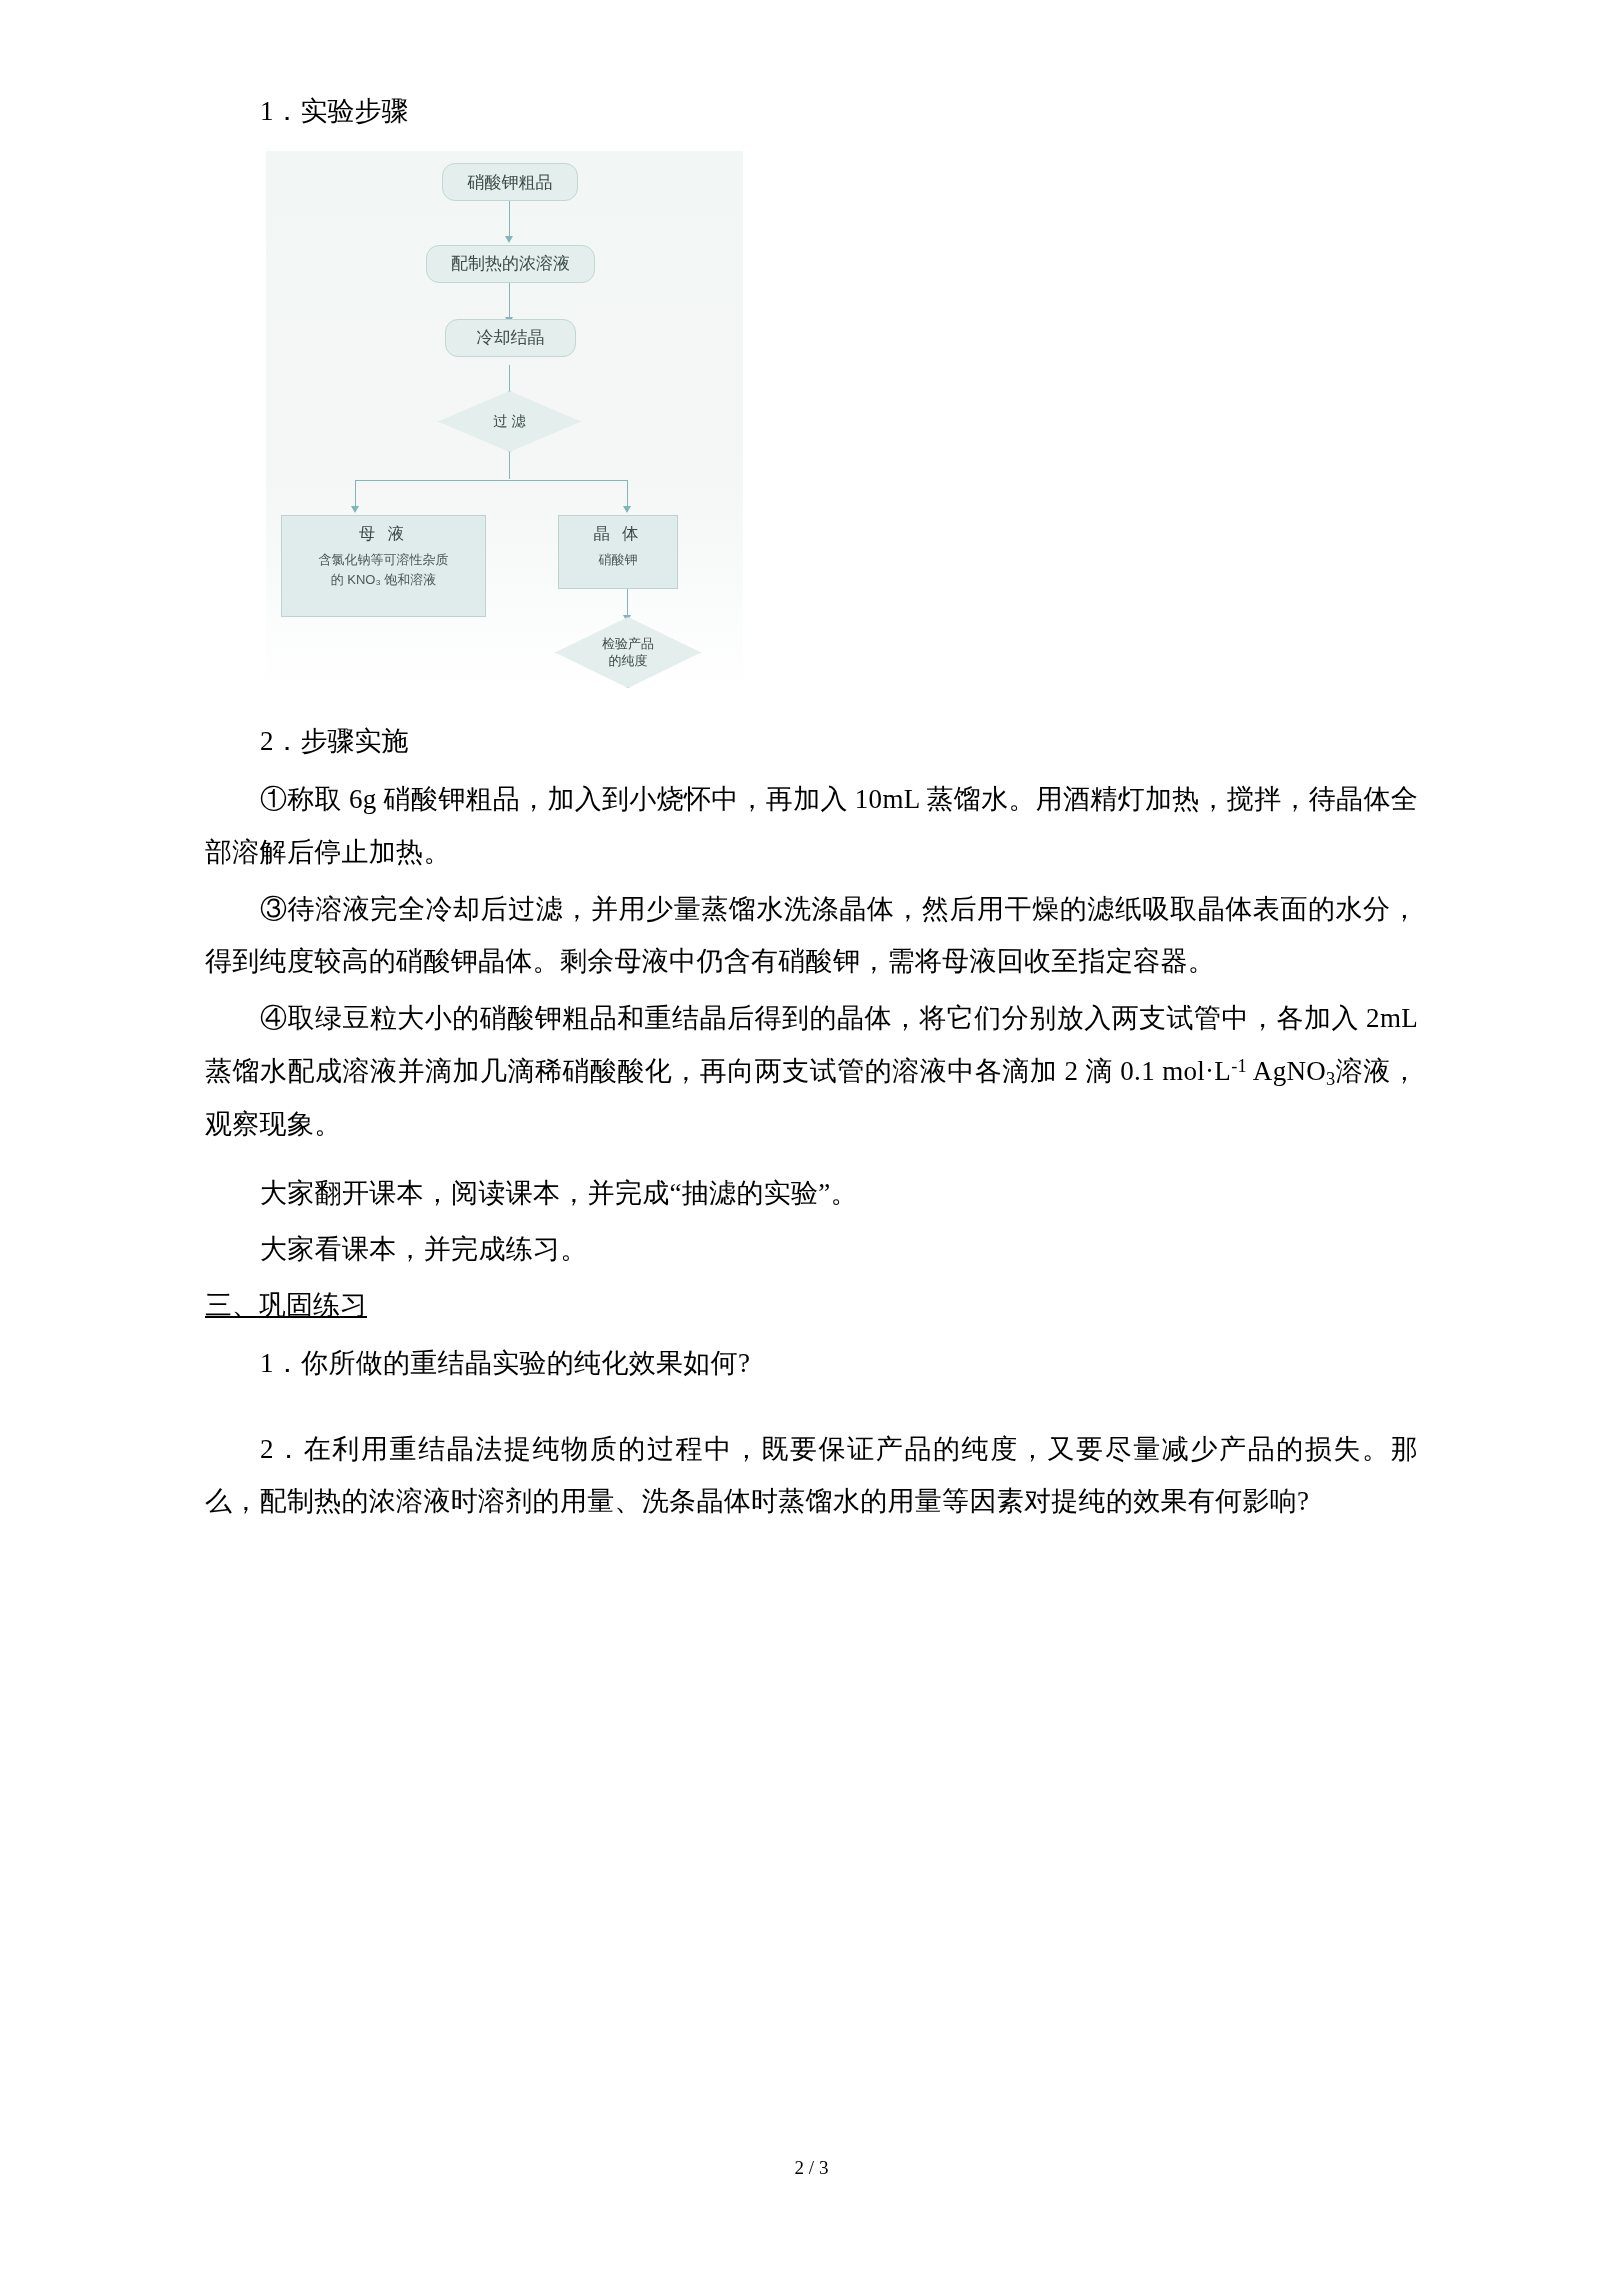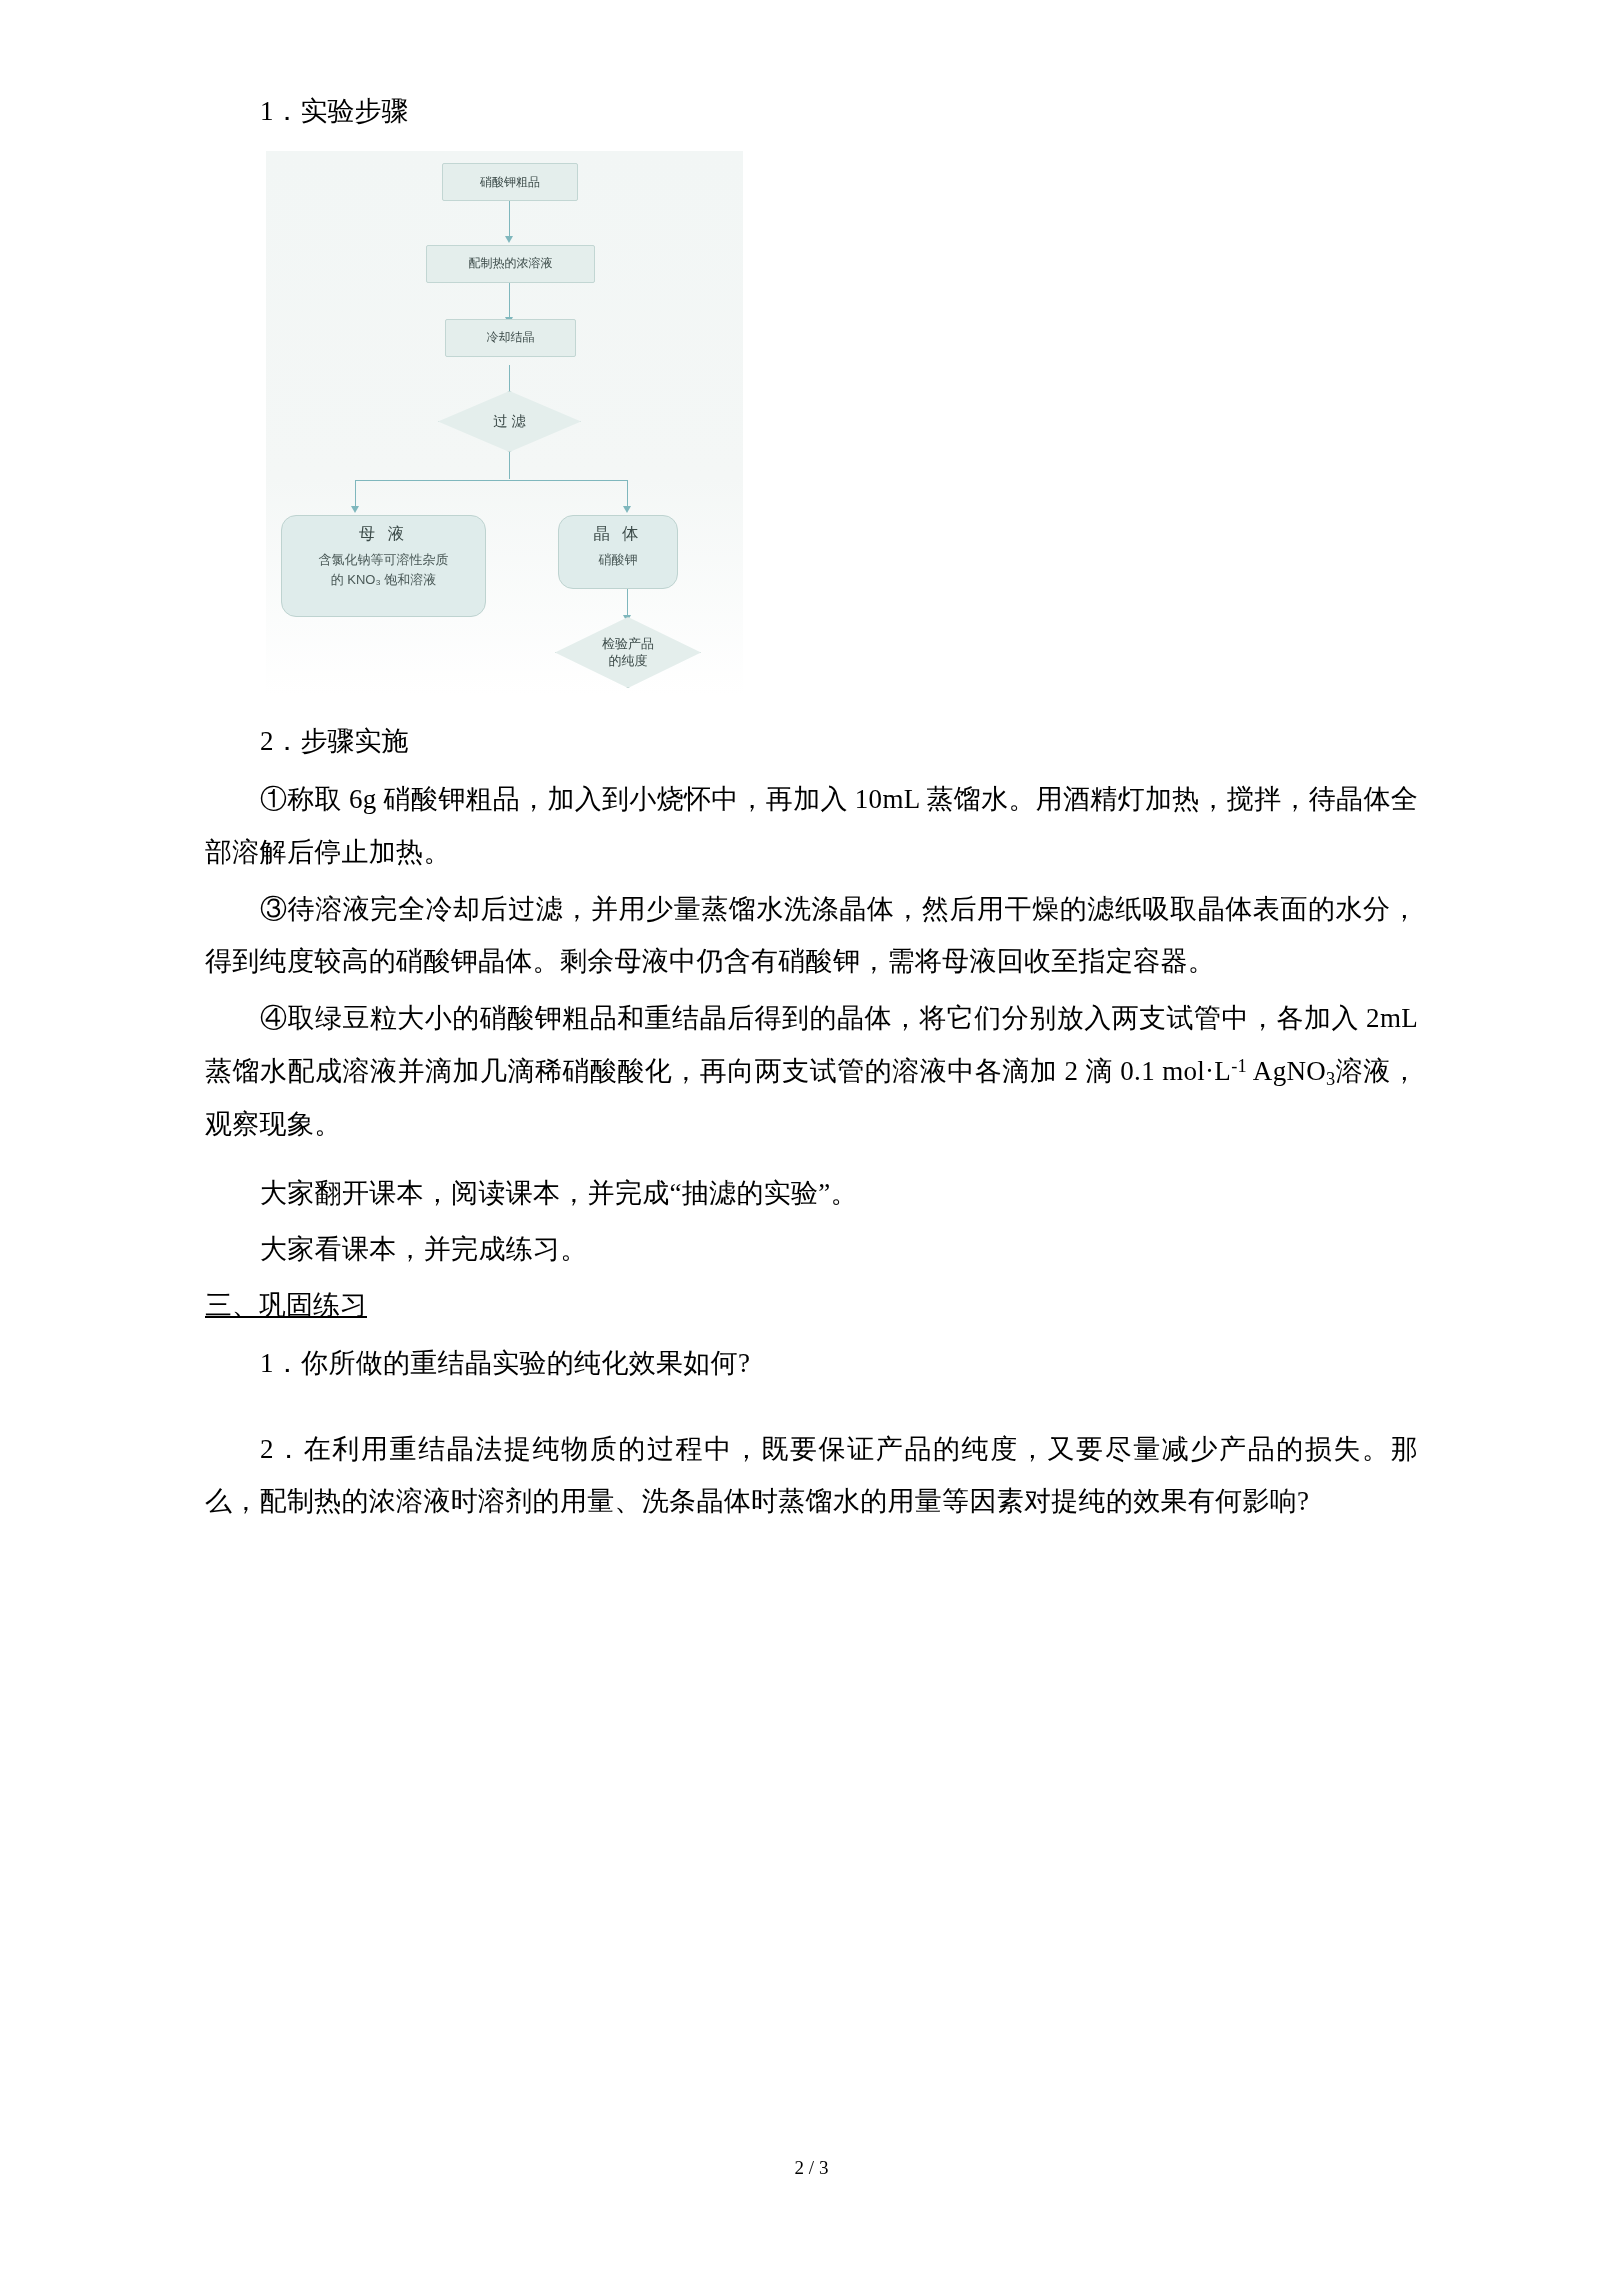--- a/index.html
+++ b/index.html
@@ -56,46 +56,46 @@
     height: 545px;
     margin: 13.6px 0 20.5px 61px;
     background: linear-gradient(180deg, #f2f6f5 0%, #f4f7f6 60%, #ffffff 100%);
     font-family: "Liberation Sans", "DejaVu Sans", sans-serif;
   }
   .flow-box {
     position: absolute;
     background: #e4eeec;
     border: 0.7px solid #c2d6d3;
     color: #3b4a48;
-    font-size: 12px;
+    font-size: 17px;
     display: flex;
     align-items: center;
     justify-content: center;
-    border-radius: 2px;
+    border-radius: 13px;
     text-align: center;
     box-sizing: border-box;
   }
   .flow-diamond {
     position: absolute;
     background: #e4eeec;
     border: 0.7px solid #c2d6d3;
     color: #3b4a48;
     font-size: 14.3px;
     display: flex;
     align-items: center;
     justify-content: center;
     text-align: center;
     box-sizing: border-box;
     clip-path: polygon(50% 0%, 100% 50%, 50% 100%, 0% 50%);
   }
   .flow-bigbox {
     position: absolute;
     background: #dfeceb;
     border: 0.7px solid #bed3d0;
-    border-radius: 15px;
+    border-radius: 0;
     color: #3b4a48;
     box-sizing: border-box;
     padding: 6.8px 8.2px;
     text-align: center;
   }
   .fb-title {
     font-size: 16.4px;
     letter-spacing: 4.1px;
     margin-bottom: 5.5px;
     display: block;

